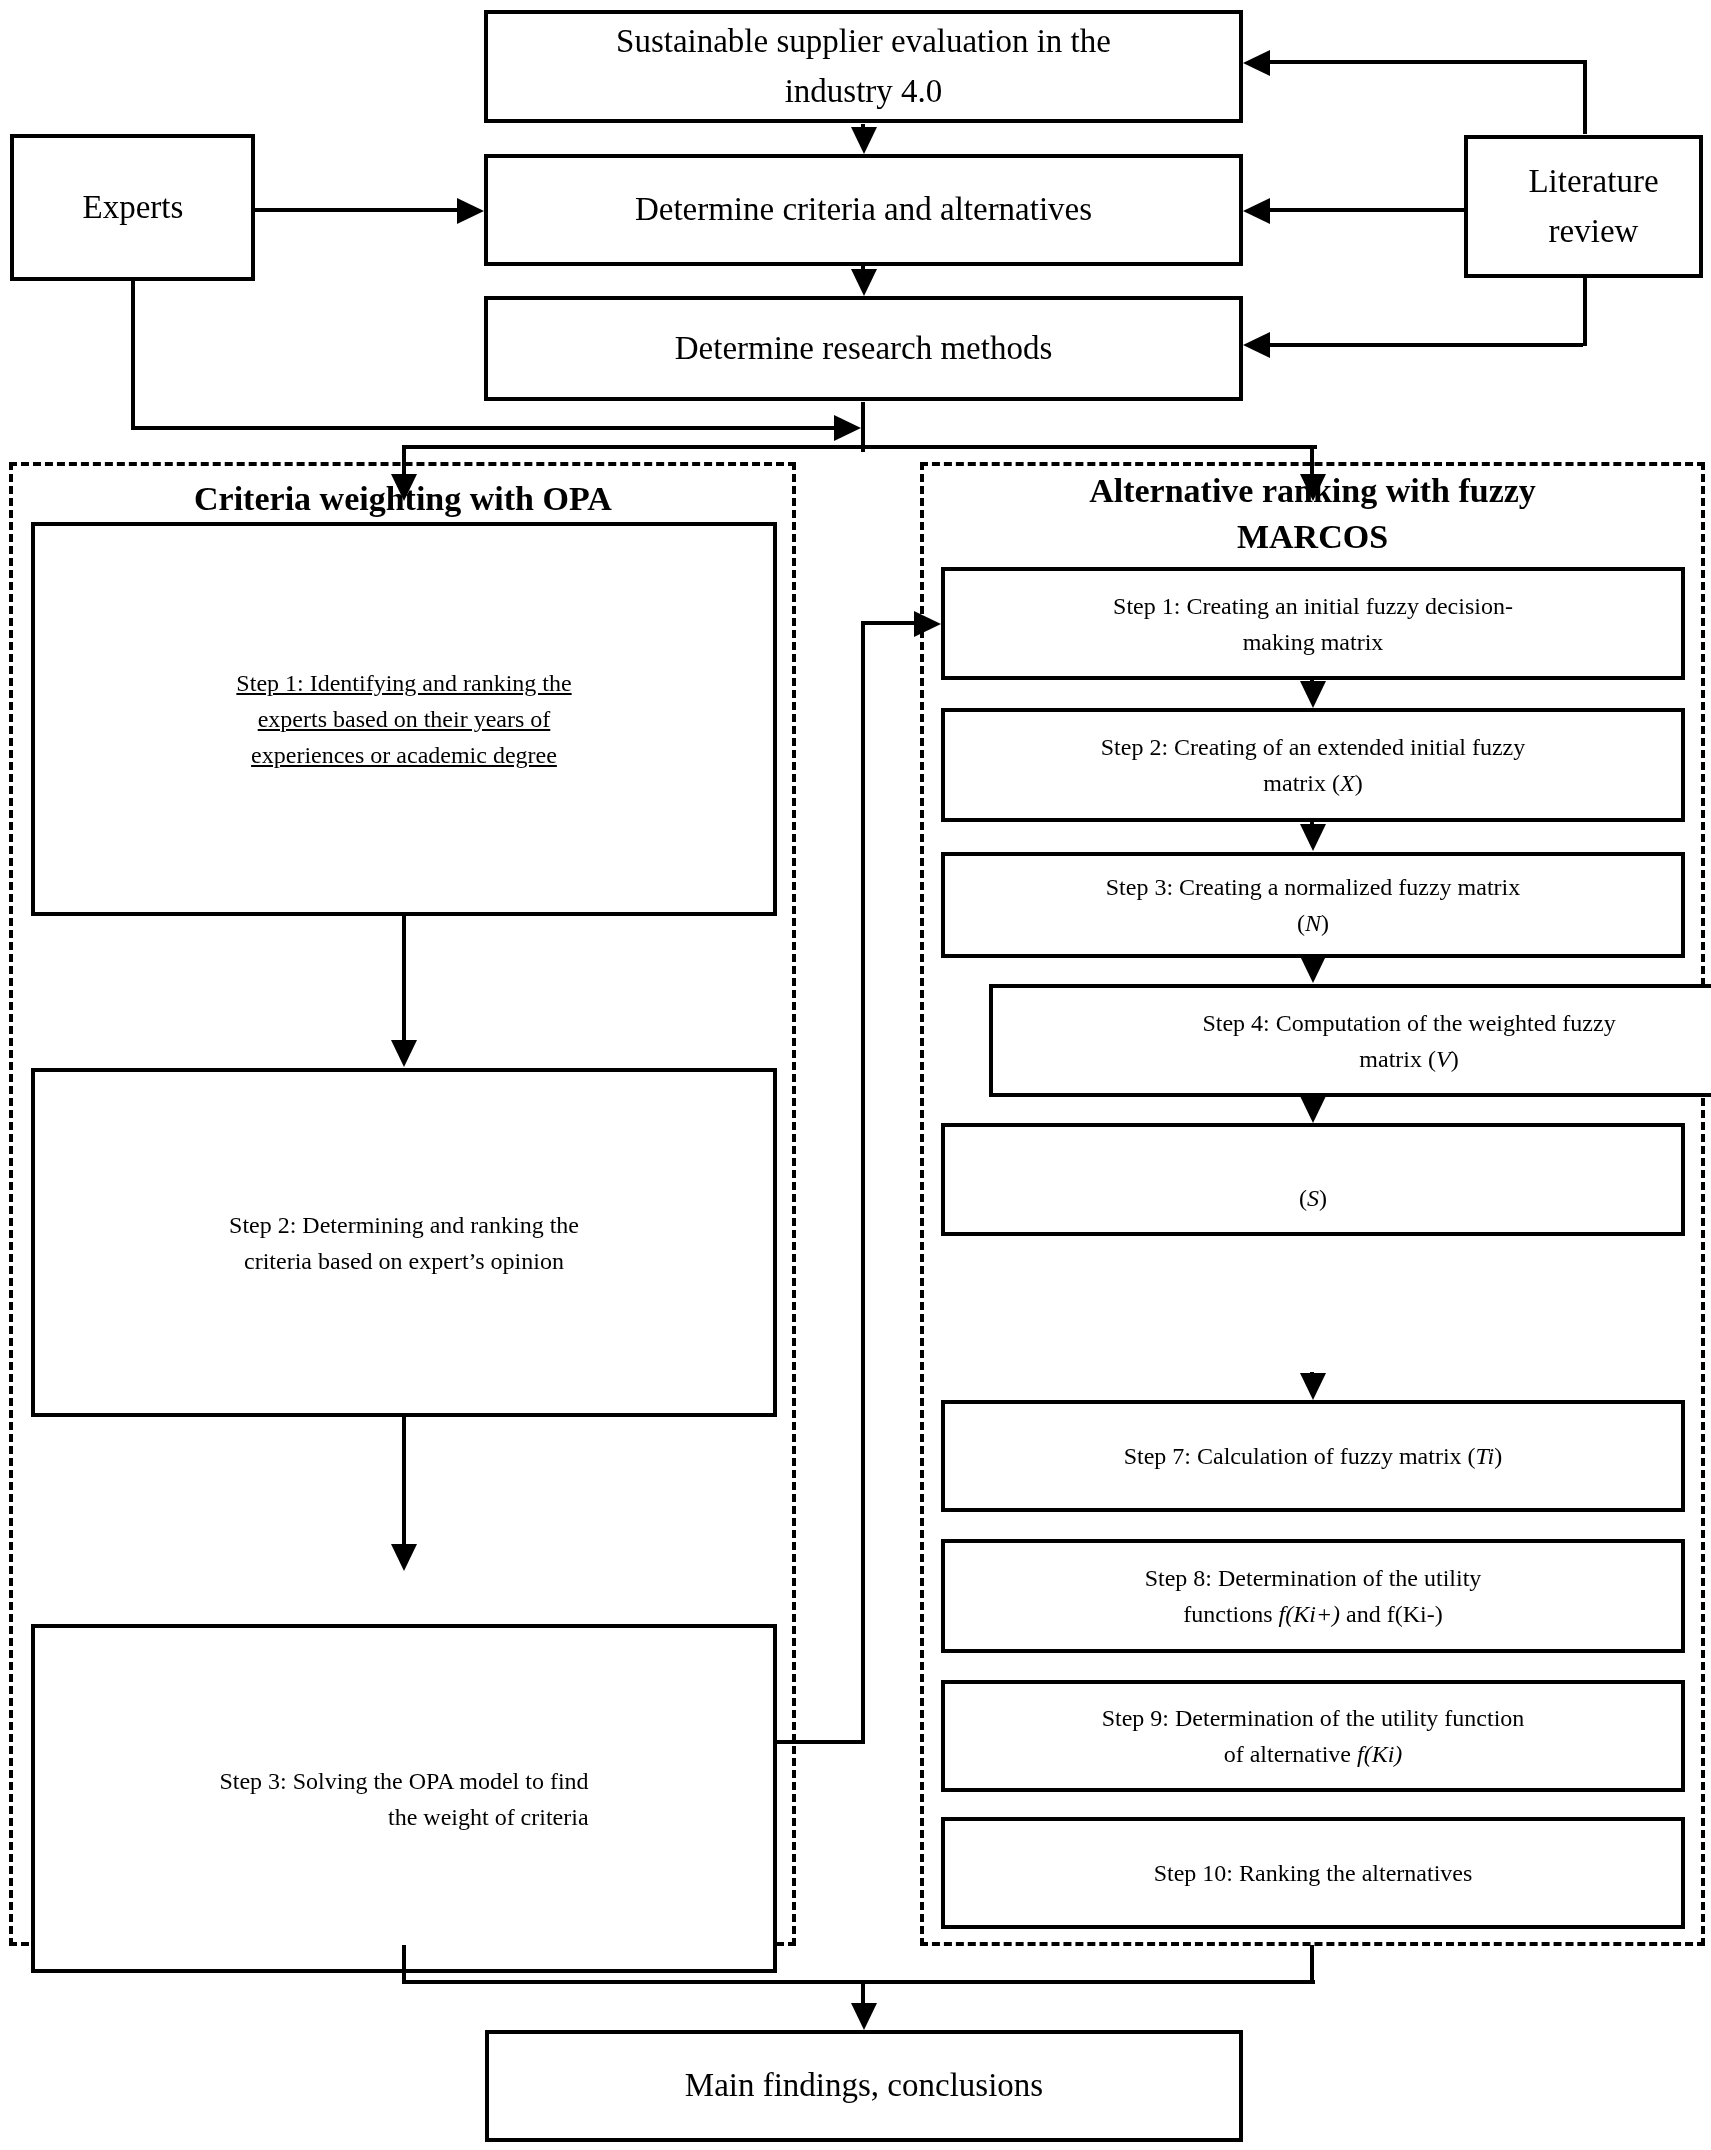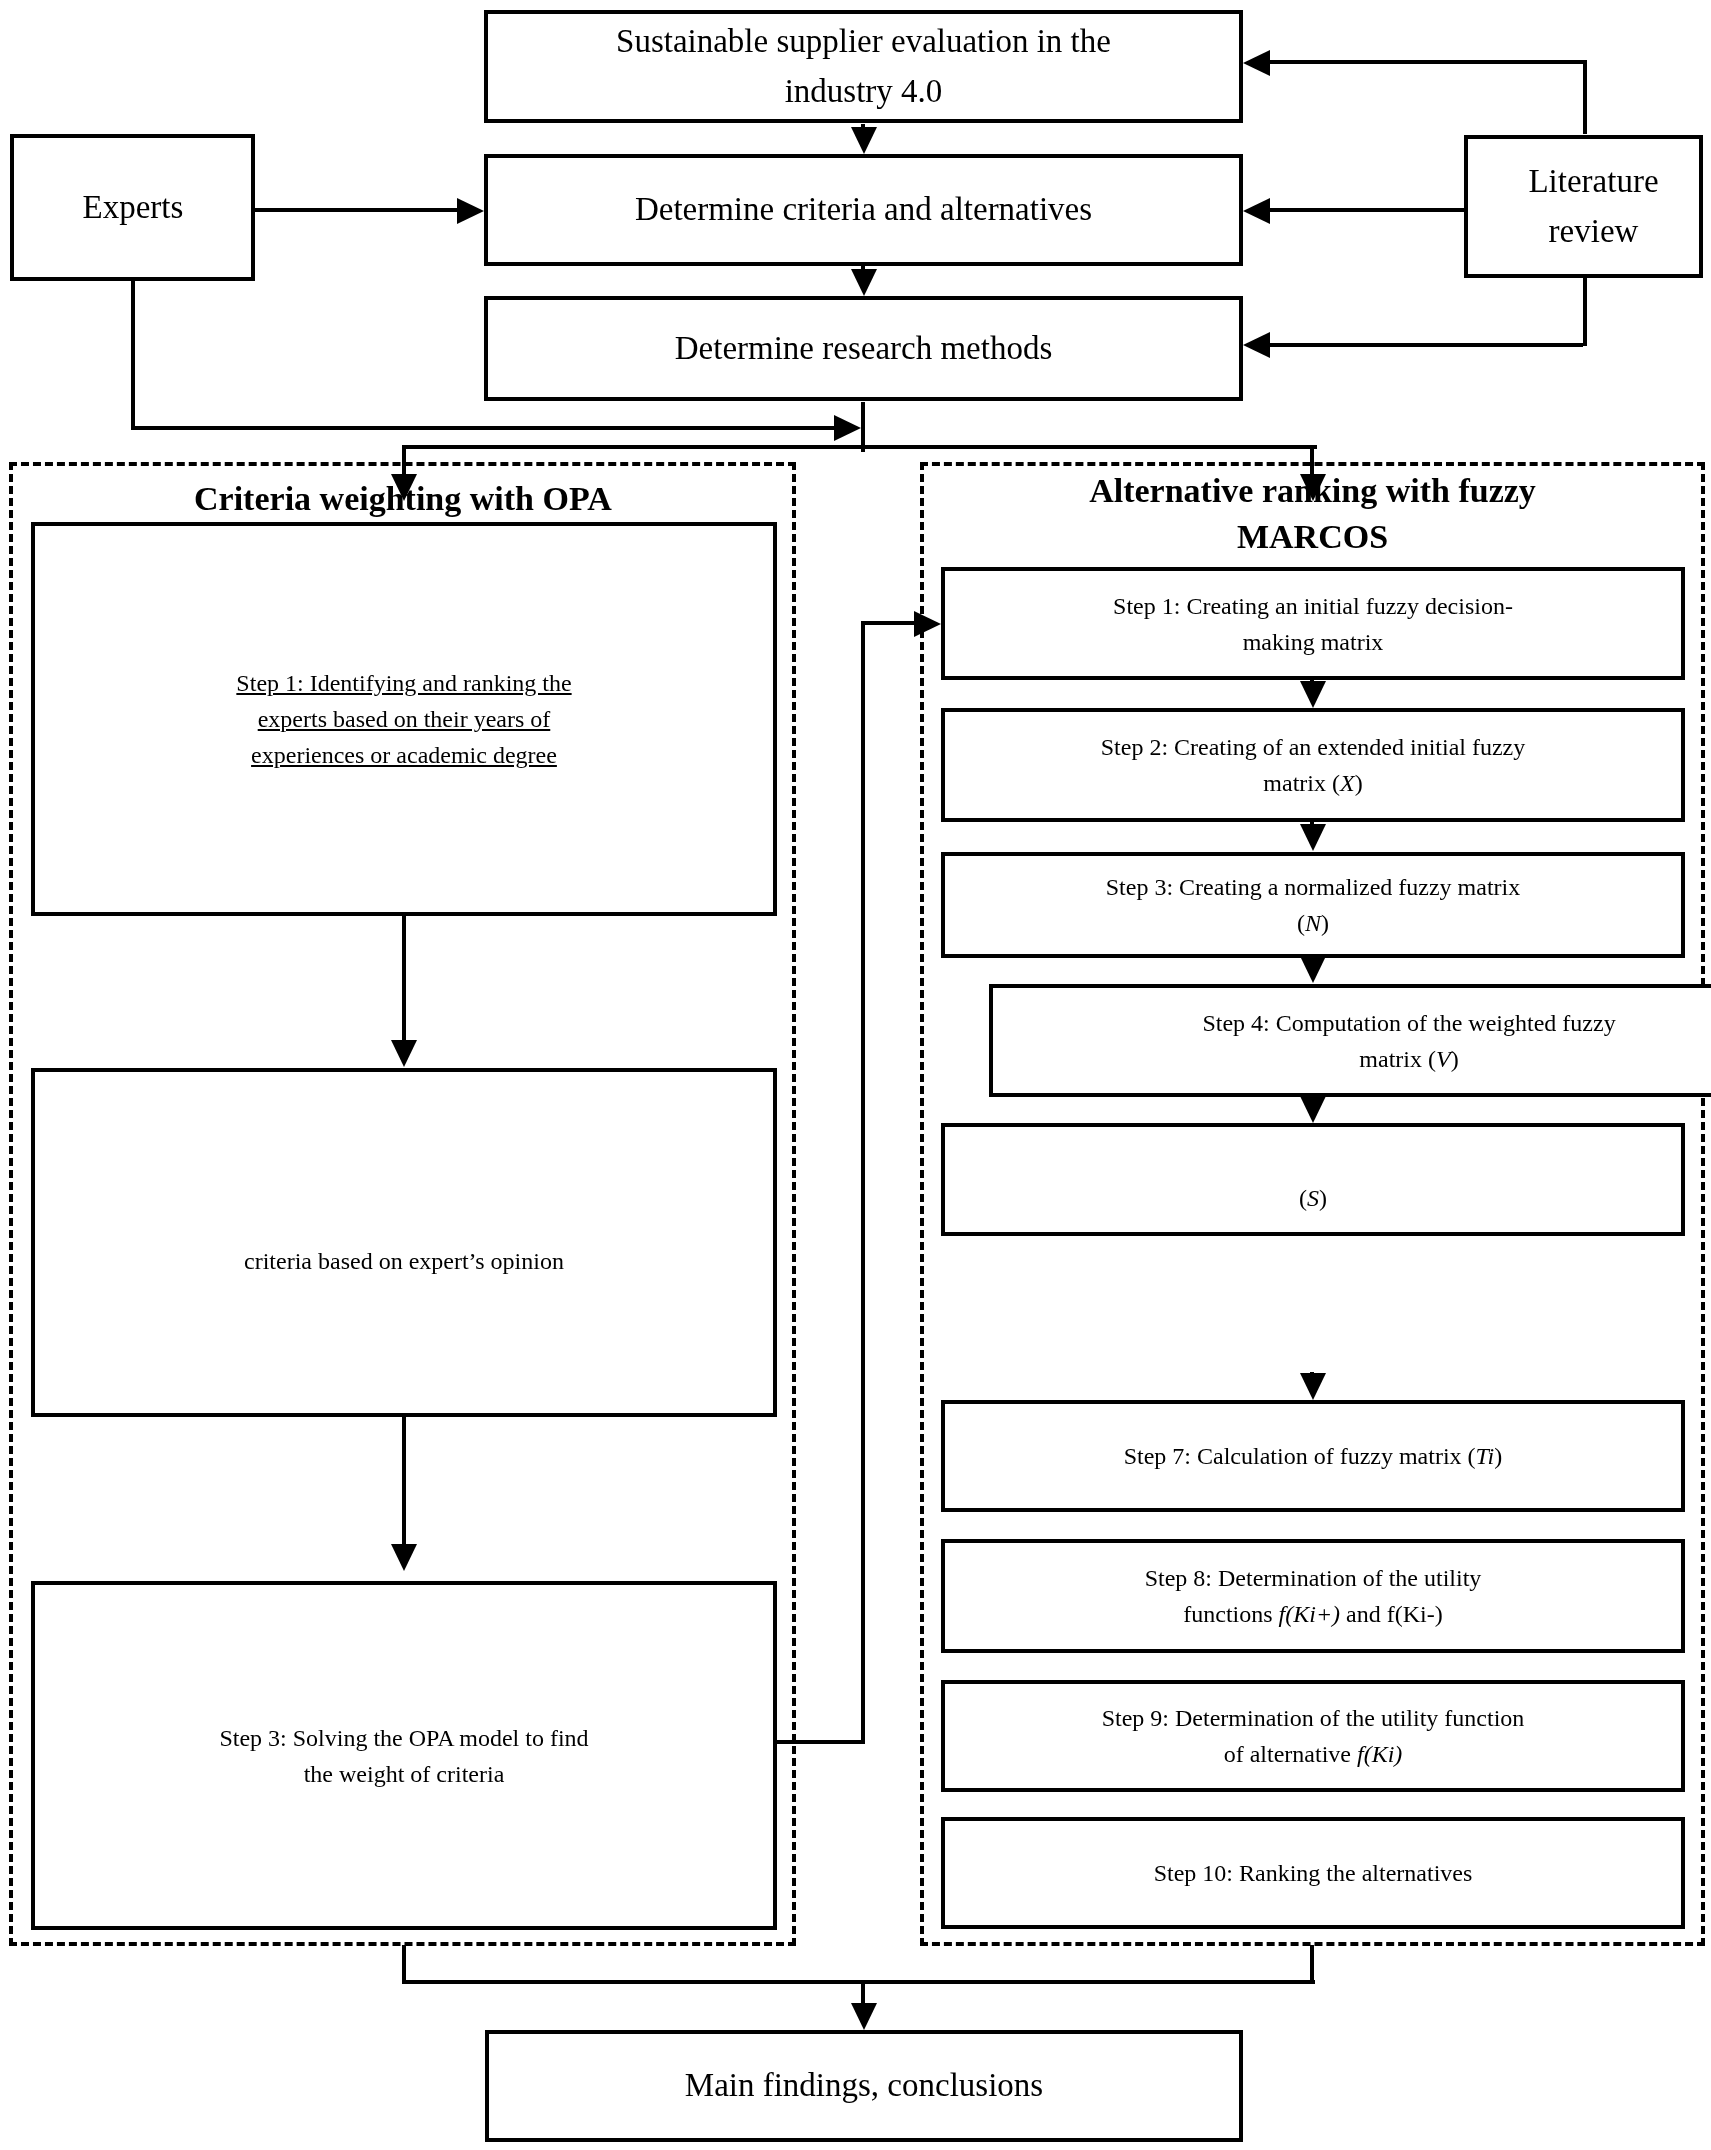--- a/index.html
+++ b/index.html
@@ -85,26 +85,26 @@
   <div class="dashedbox" style="left:9.4px;top:462px;width:787px;height:1484px;"></div>
   <div class="ctitle" style="left:9.4px;top:476px;width:787px;">Criteria weighting with OPA</div>
 
   <div class="box f62" style="left:31px;top:522px;width:746px;height:394px;text-decoration:underline;">
       <div><span>Step 1: Identifying and ranking the</span><br><span>experts based on their years of</span><br><span>experiences or academic degree</span></div>
     </div>
   <div class="vline" style="left:402px;top:915px;height:128px;"></div>
   <div class="ah ah-down" style="left:391px;top:1040px;"></div>
 
   <div class="box f62" style="left:31px;top:1068px;width:746px;height:349px;">
-      <div><br><span>criteria based on expert’s opinion</span></div>
+      <div><span>Step 2: Determining and ranking the</span><br><span>criteria based on expert’s opinion</span></div>
     </div>
   <div class="vline" style="left:402px;top:1416px;height:130px;"></div>
   <div class="ah ah-down" style="left:391px;top:1544px;"></div>
 
-  <div class="box f62" style="left:31px;top:1581px;width:746px;height:349px;">
+  <div class="box f62" style="left:31px;top:1624px;width:746px;height:349px;text-align:right;">
       <div><span>Step 3: Solving the OPA model to find</span><br><span>the weight of criteria</span></div>
     </div>
 
   <div class="dashedbox" style="left:920px;top:462px;width:785px;height:1484px;"></div>
   <div class="ctitle" style="left:920px;top:468px;width:785px;">
       <div><span>Alternative ranking with fuzzy</span><br><span>MARCOS</span></div>
     </div>
 
   <div class="box f62" style="left:941px;top:567px;width:744px;height:113px;">
       <div><span>Step 1: Creating an initial fuzzy decision-</span><br><span>making matrix</span></div>

